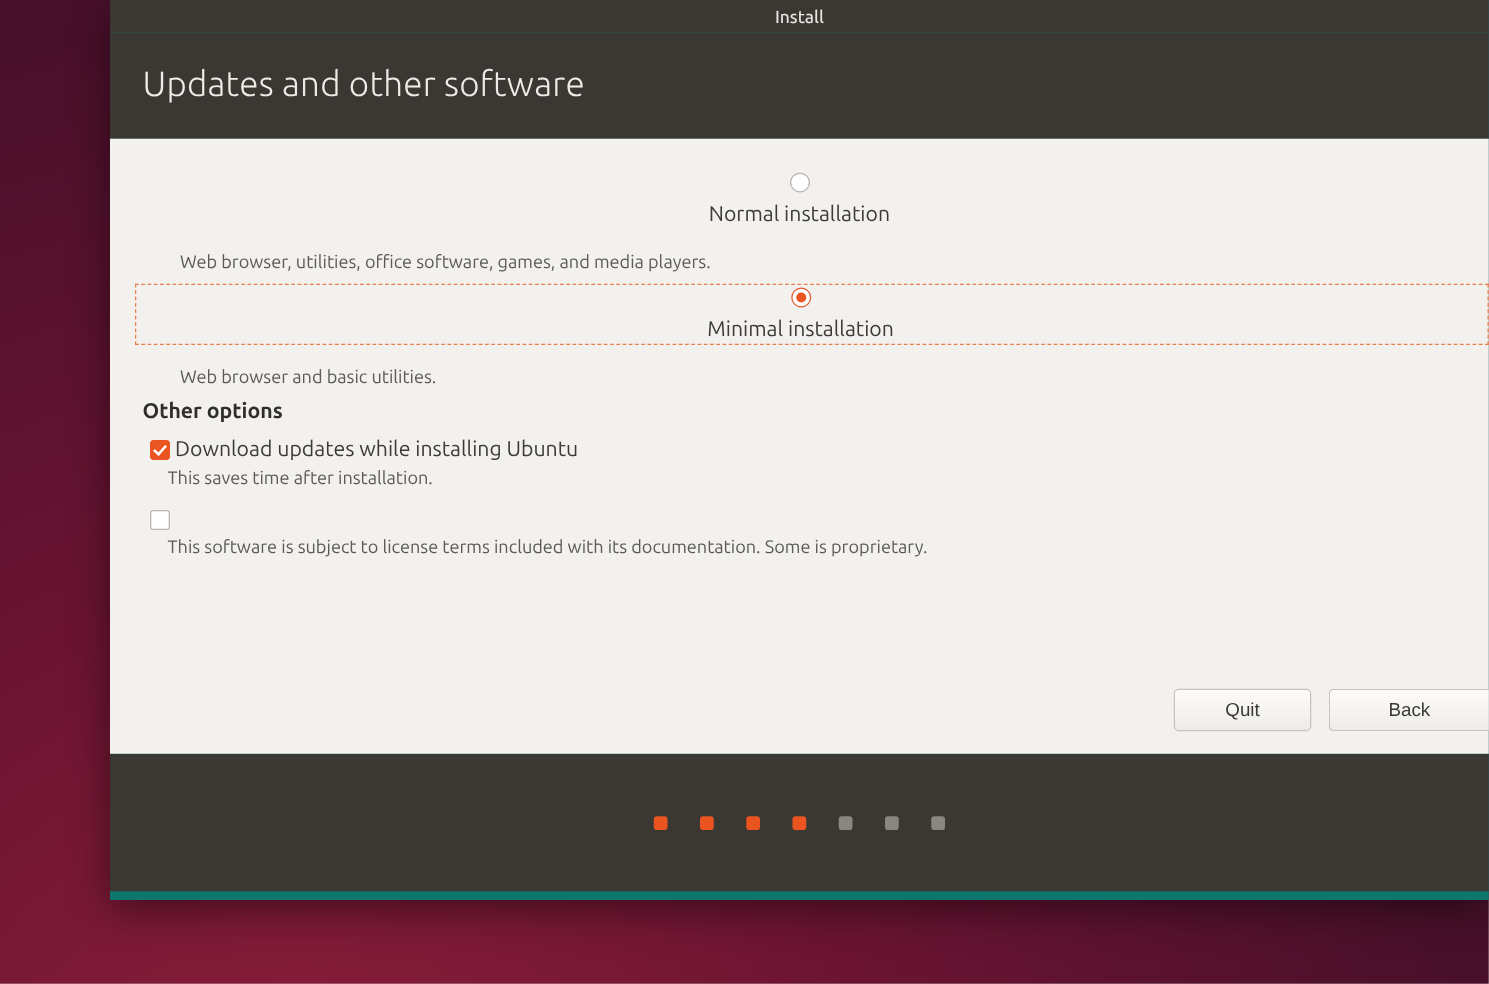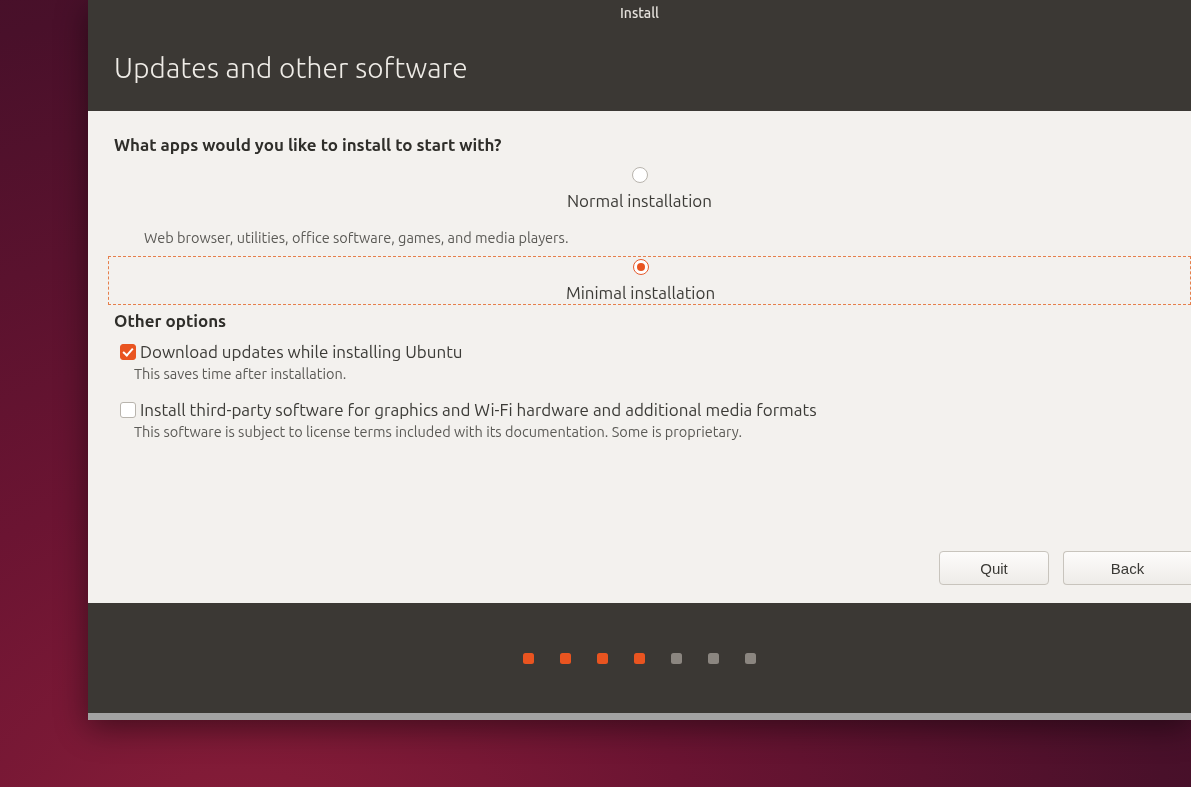--- a/index.html
+++ b/index.html
@@ -6,21 +6,21 @@
   html, body { width: 1191px; height: 787px; overflow: hidden; font-family: "Ubuntu", "Noto Sans", Arial, sans-serif; }
   body {
     background: radial-gradient(circle at 20% 120%, #8e1f3a 0%, #6b1432 35%, #49102a 70%, #3a0f24 100%);
   }
   .window {
     position: absolute;
     left: 88px;
     top: 0;
     width: 1103px;
     height: 720px;
-    background: #a3a3a3;
+    background: #0f766e;
     box-shadow: 0 8px 30px rgba(0,0,0,0.45);
   }
   .titlebar {
     height: 26px;
     background: #3b3834;
     color: #e7e3de;
     text-align: center;
     font-size: 14px;
     line-height: 26px;
     font-weight: 500;
@@ -177,44 +177,43 @@
 <div class="window">
 
   <div class="titlebar">Install</div>
 
   <div class="header">
     <h1>Updates and other software</h1>
   </div>
 
   <div class="content">
 
-    <div class="section-title">What apps would you like to install to start with?</div>
 
     <label class="option-row">
       <input type="radio" name="install_type" class="native-radio" style="">
       <span class="option-label">Normal installation</span>
     </label>
     <div class="option-desc">Web browser, utilities, office software, games, and media players.</div>
 
     <label class="option-row selected-outline">
       <input type="radio" name="install_type" class="native-radio" checked="" style="">
       <span class="option-label">Minimal installation</span>
     </label>
+    <div class="option-desc">Web browser and basic utilities.</div>
 
     <div class="subheading">Other options</div>
 
     <label class="check-row">
       <input type="checkbox" class="native-check" checked="" style="">
       <span class="option-label">Download updates while installing Ubuntu</span>
     </label>
     <div class="check-desc">This saves time after installation.</div>
 
     <label class="check-row">
       <input type="checkbox" class="native-check" style="">
-      <span class="option-label">Install third-party software for graphics and Wi-Fi hardware and additional media formats</span>
     </label>
     <div class="check-desc">This software is subject to license terms included with its documentation. Some is proprietary.</div>
 
     <div class="button-bar">
       <button class="btn">Quit</button>
       <button class="btn partial-right">Back</button>
     </div>
   </div>
 
   <div class="footer" id="dots">

